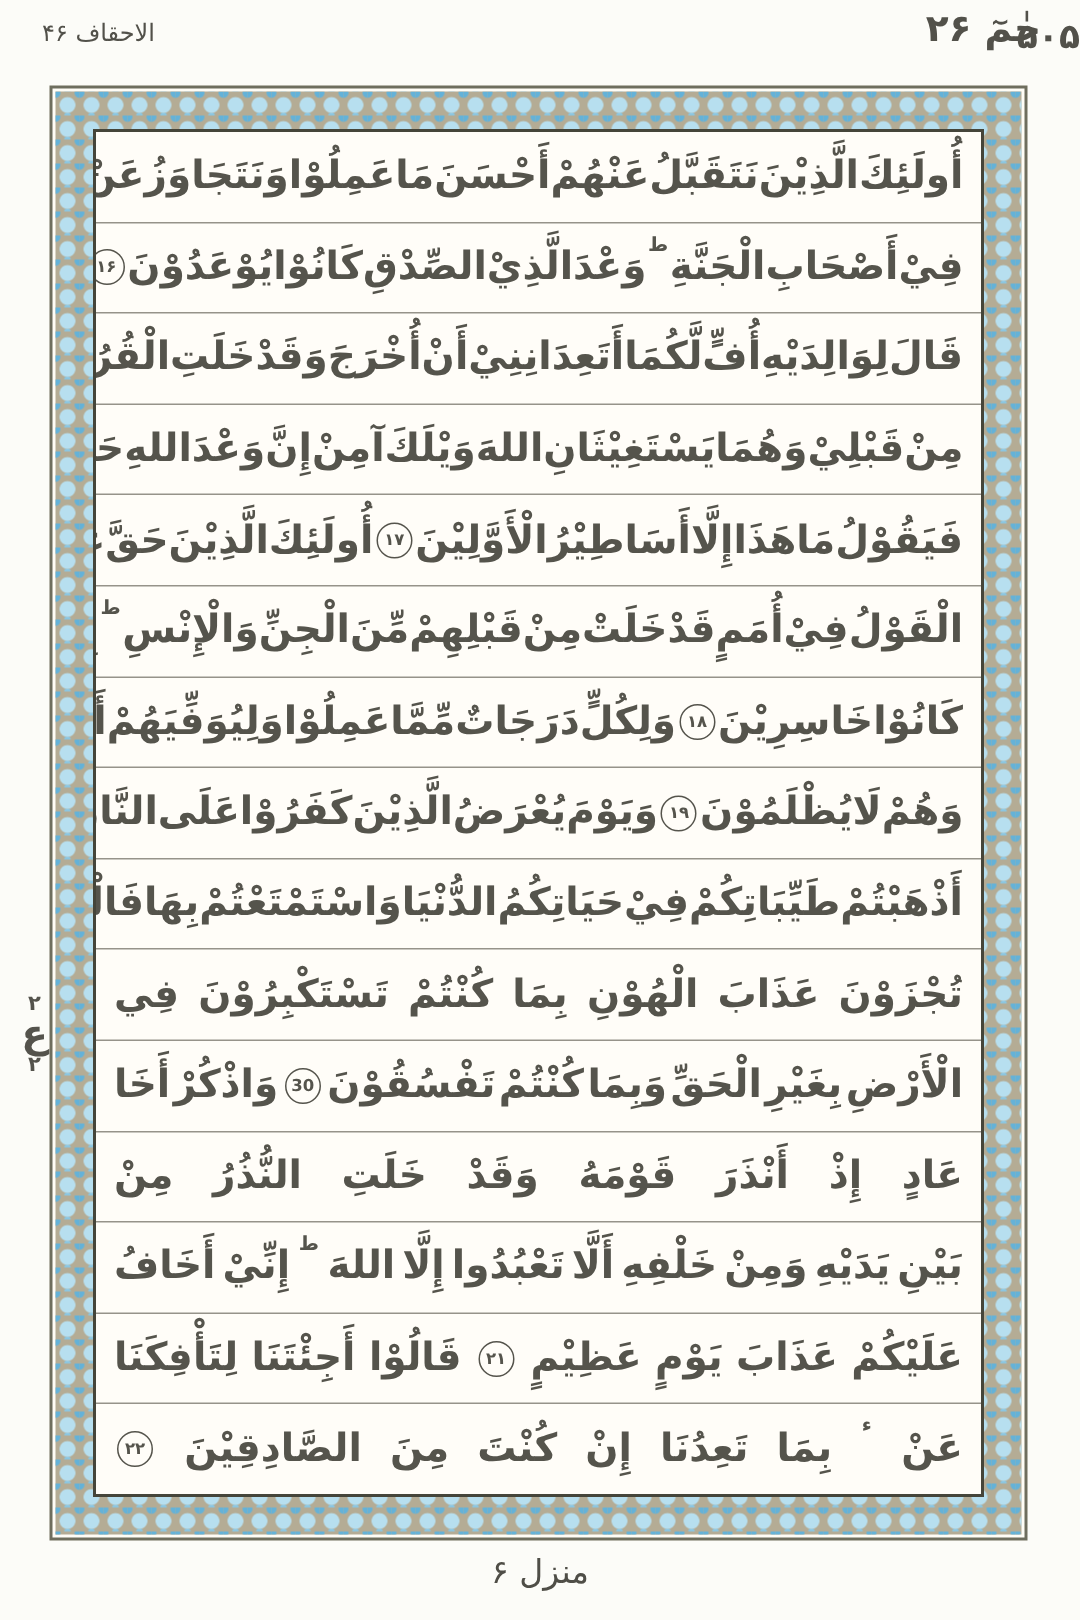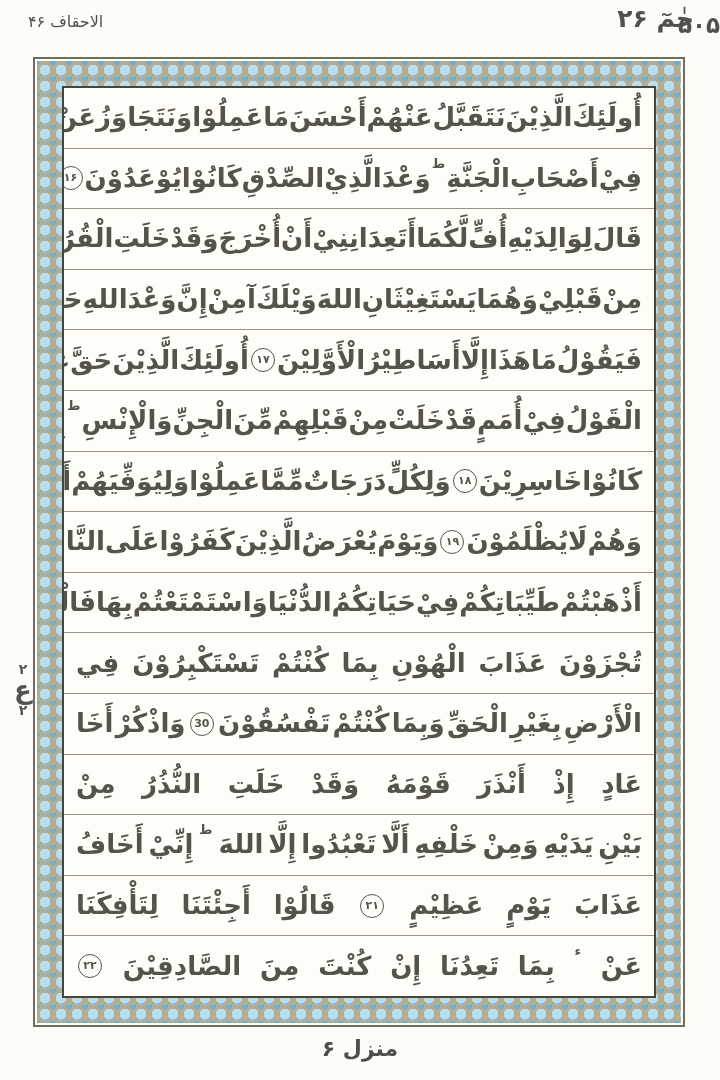--- a/index.html
+++ b/index.html
@@ -59,21 +59,21 @@
   
   .ruku{
     position:absolute;left:8px;top:662px;width:30px;text-align:center;
     font-weight:bold;color:#54534c;direction:rtl;
   }
   .ruku .n{display:block;font-size:14px;line-height:15px;}
   .ruku .ain{display:block;font-size:26px;line-height:26px;}
   
   .footer{
     position:absolute;left:0;right:0;top:1036px;text-align:center;
-    font-size:22px;font-weight:bold;direction:rtl;color:#4f4e47;
+    font-size:22px;font-weight:normal;direction:rtl;color:#4f4e47;
   }
 </style>
 </head>
 <body>
 
 <div class="hdr">
   <span class="hdr-right">حٰمٓ ۲۶</span>
   <span class="hdr-center">۵۰۵</span>
   <span class="hdr-left">الاحقاف ۴۶</span>
 </div>
@@ -226,20 +226,21 @@
           <span class="word">خَلْفِهِ</span>
           <span class="word">أَلَّا</span>
           <span class="word">تَعْبُدُوا</span>
           <span class="word">إِلَّا</span>
           <span class="word">اللهَ</span>
           <span class="stop">ط</span>
           <span class="word">إِنِّيْ</span>
           <span class="word">أَخَافُ</span>
         </div>
       <div class="row">
+          <span class="word">عَلَيْكُمْ</span>
           <span class="word">عَذَابَ</span>
           <span class="word">يَوْمٍ</span>
           <span class="word">عَظِيْمٍ</span>
           <span class="ayah">۲۱</span>
           <span class="word">قَالُوْا</span>
           <span class="word">أَجِئْتَنَا</span>
           <span class="word">لِتَأْفِكَنَا</span>
         </div>
       <div class="row">
           <span class="word">عَنْ</span>

